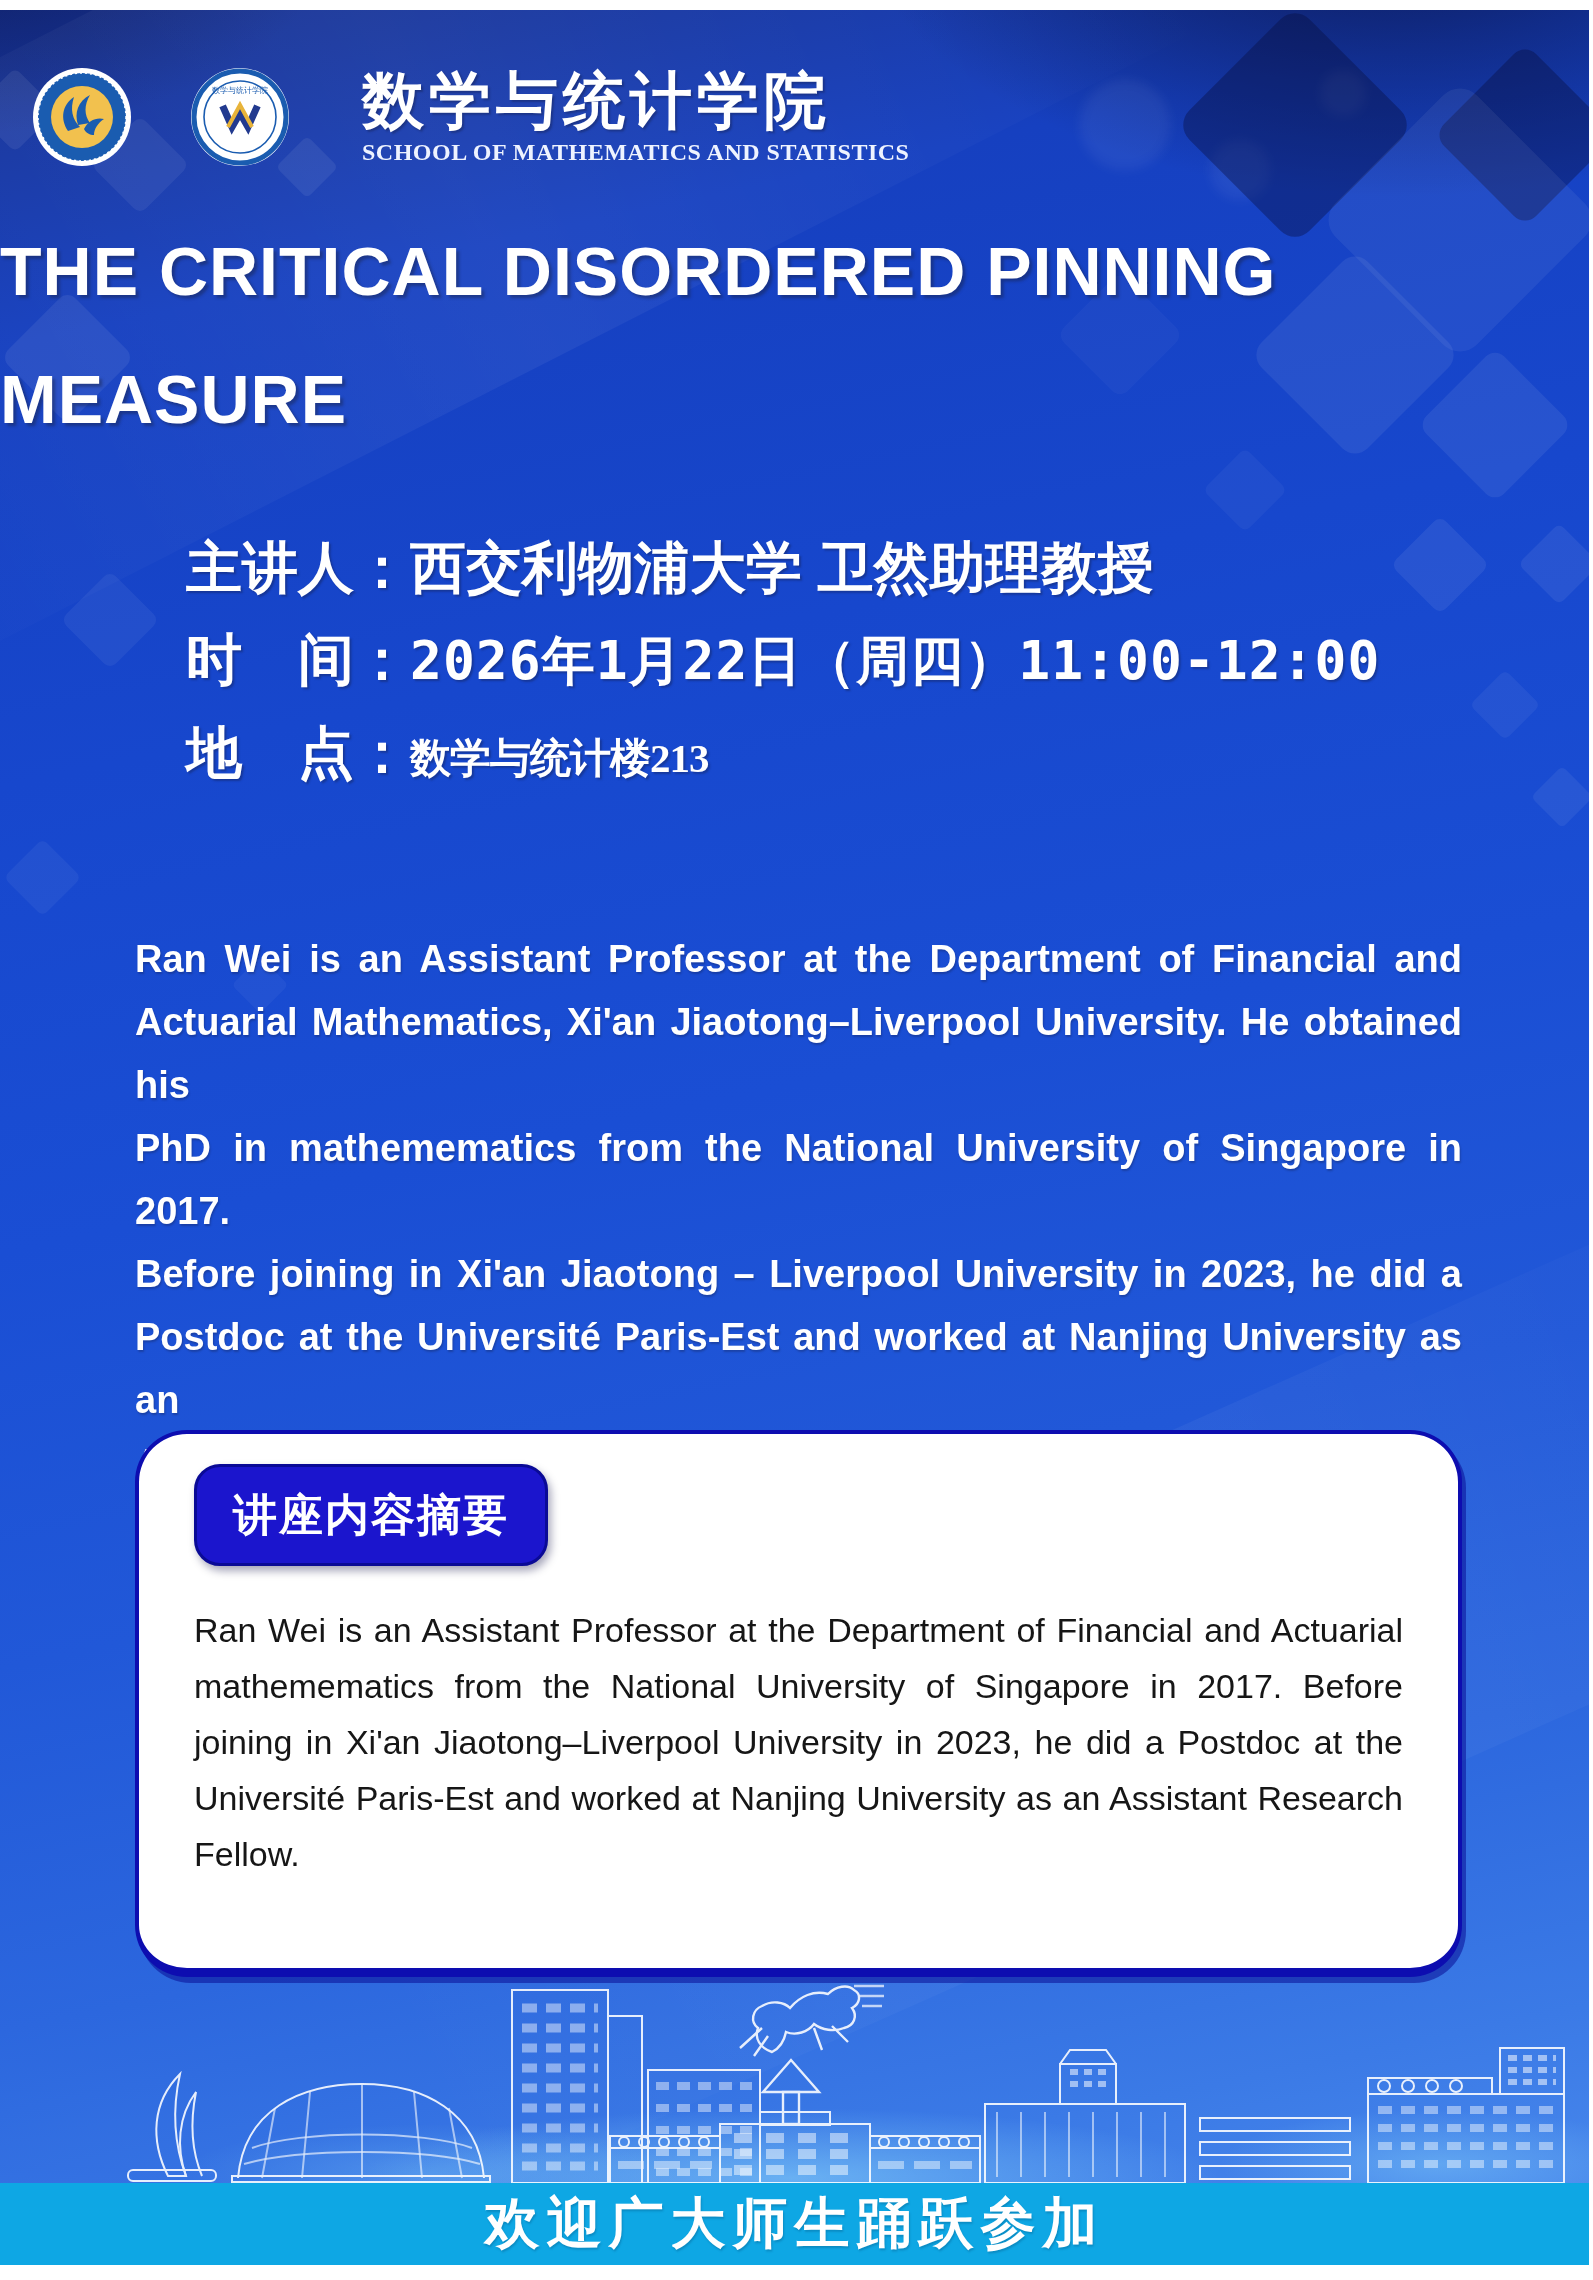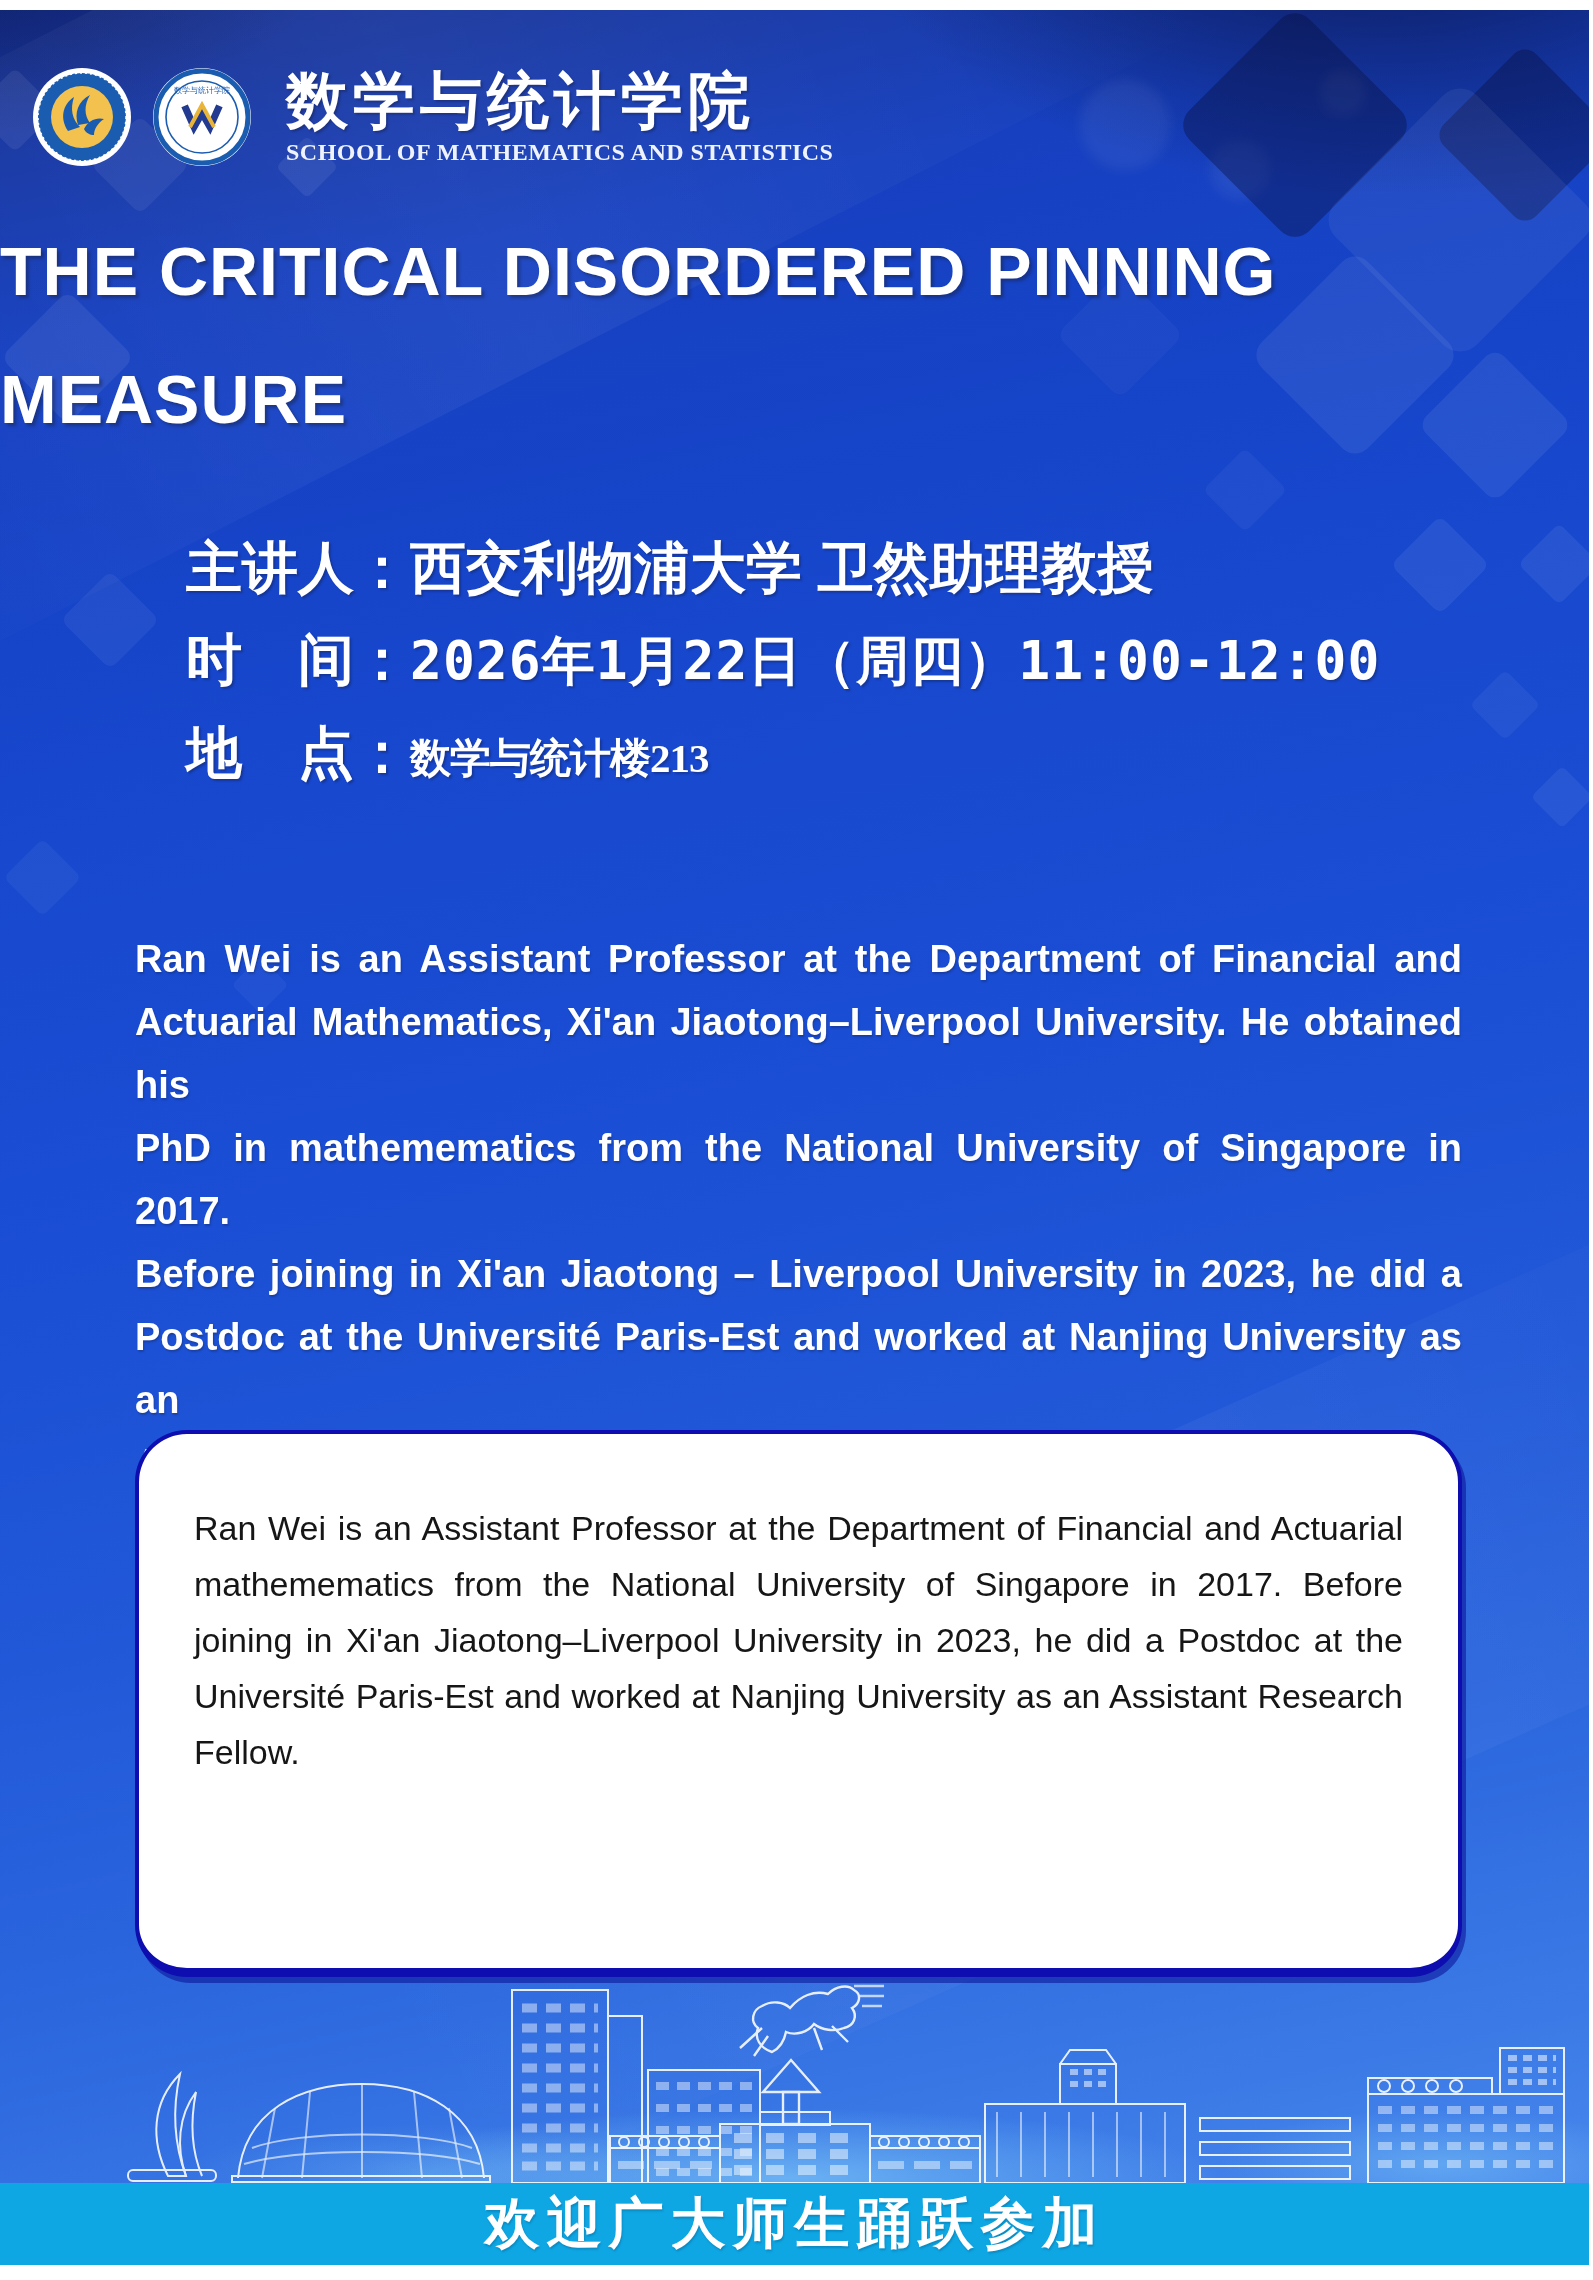--- a/index.html
+++ b/index.html
@@ -13,21 +13,21 @@
   
   .streak{position:absolute;pointer-events:none;}
   .s1{top:-140px;left:-320px;width:1500px;height:520px;transform:rotate(-27deg);
       background:linear-gradient(90deg,transparent,rgba(255,255,255,.055),transparent);}
   .s2{top:1450px;left:300px;width:1700px;height:420px;transform:rotate(-24deg);
       background:linear-gradient(90deg,transparent,rgba(255,255,255,.05),transparent);}
   .bokeh{position:absolute;border-radius:50%;background:rgba(255,255,255,.06);filter:blur(6px);}
   .diamond{position:absolute;border-radius:12%;transform:rotate(45deg);background:rgba(255,255,255,.07);}
   .dk{background:rgba(8,12,60,.38);}
   
-  .header{position:absolute;top:48px;left:32px;height:118px;display:flex;align-items:center;}
+  .header{position:absolute;top:48px;left:32px;height:118px;display:flex;align-items:center;gap:38px;}
   .logo{width:100px;height:100px;flex:0 0 auto;}
   .logo+.logo{margin-left:20px;}
   .school-names{margin-left:34px;color:#fff;}
   .school-zh{font-size:62px;font-weight:700;letter-spacing:5px;line-height:66px;
              text-shadow:2px 2px 2px rgba(20,25,60,.35);}
   .school-en{font-family:"Liberation Serif",serif;font-weight:700;font-size:24px;
              letter-spacing:.5px;margin-top:5px;color:#eef3ff;}
   
   .title-block{position:absolute;top:226px;left:0;right:0;text-align:left;color:#fff;}
   .title-line{font-size:68px;line-height:70px;font-weight:800;letter-spacing:1px;
@@ -138,20 +138,23 @@
     <div class="bio">
       <div class="bio-line">Ran Wei is an Assistant Professor at the Department of Financial and</div>
       <div class="bio-line">Actuarial Mathematics, Xi'an Jiaotong–Liverpool University. He obtained his</div>
       <div class="bio-line">PhD in mathemematics from the National University of Singapore in 2017.</div>
       <div class="bio-line">Before joining in Xi'an Jiaotong – Liverpool University in 2023, he did a</div>
       <div class="bio-line">Postdoc at the Université Paris-Est and worked at Nanjing University as an</div>
       <div class="bio-line last">Assistant Research Fellow.</div>
     </div>
 
     <div class="card">
+      <div class="badge">
+        <span>讲座内容摘要</span>
+      </div>
       <div class="abstract-text">
         <div class="abs-line">Ran Wei is an Assistant Professor at the Department of Financial and Actuarial</div>
         <div class="abs-line">mathemematics from the National University of Singapore in 2017. Before</div>
         <div class="abs-line">joining in Xi'an Jiaotong–Liverpool University in 2023, he did a Postdoc at the</div>
         <div class="abs-line">Université Paris-Est and worked at Nanjing University as an Assistant Research</div>
         <div class="abs-line last">Fellow.</div>
       </div>
     </div>
 
     <svg class="skyline" viewBox="0 0 1589 233">

